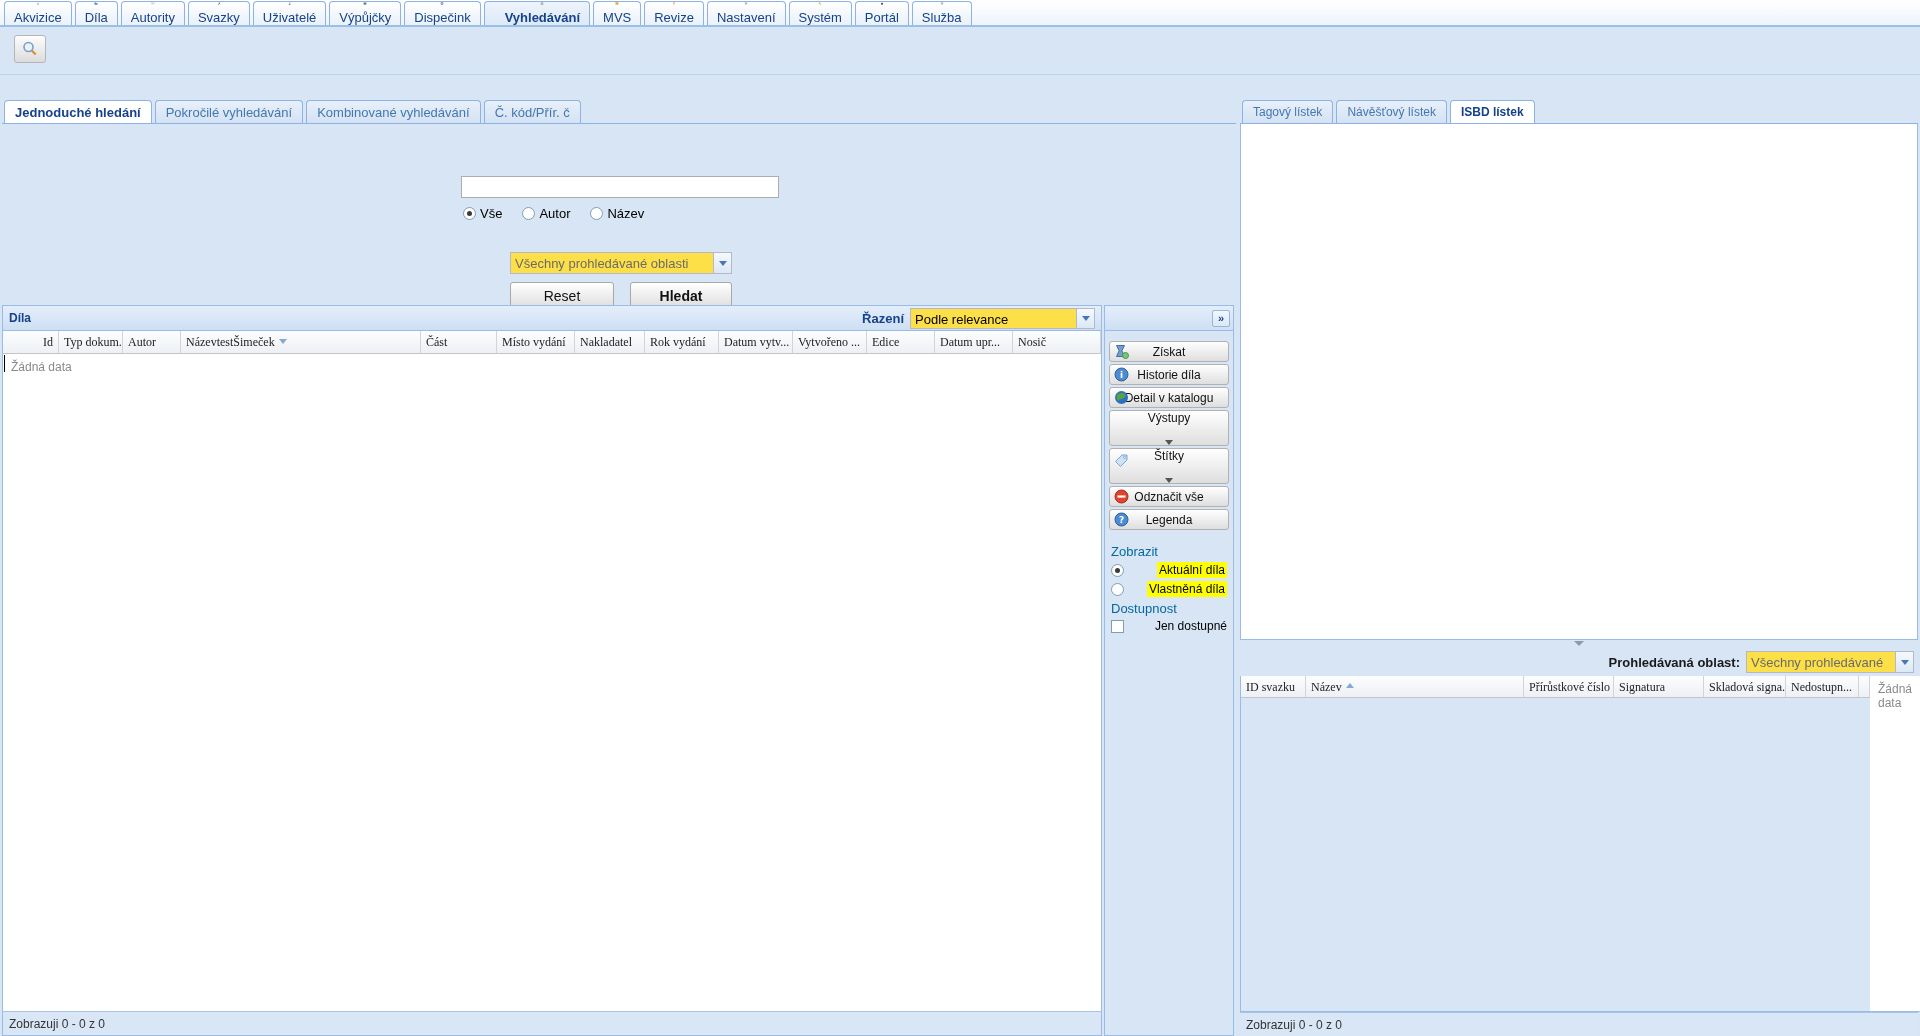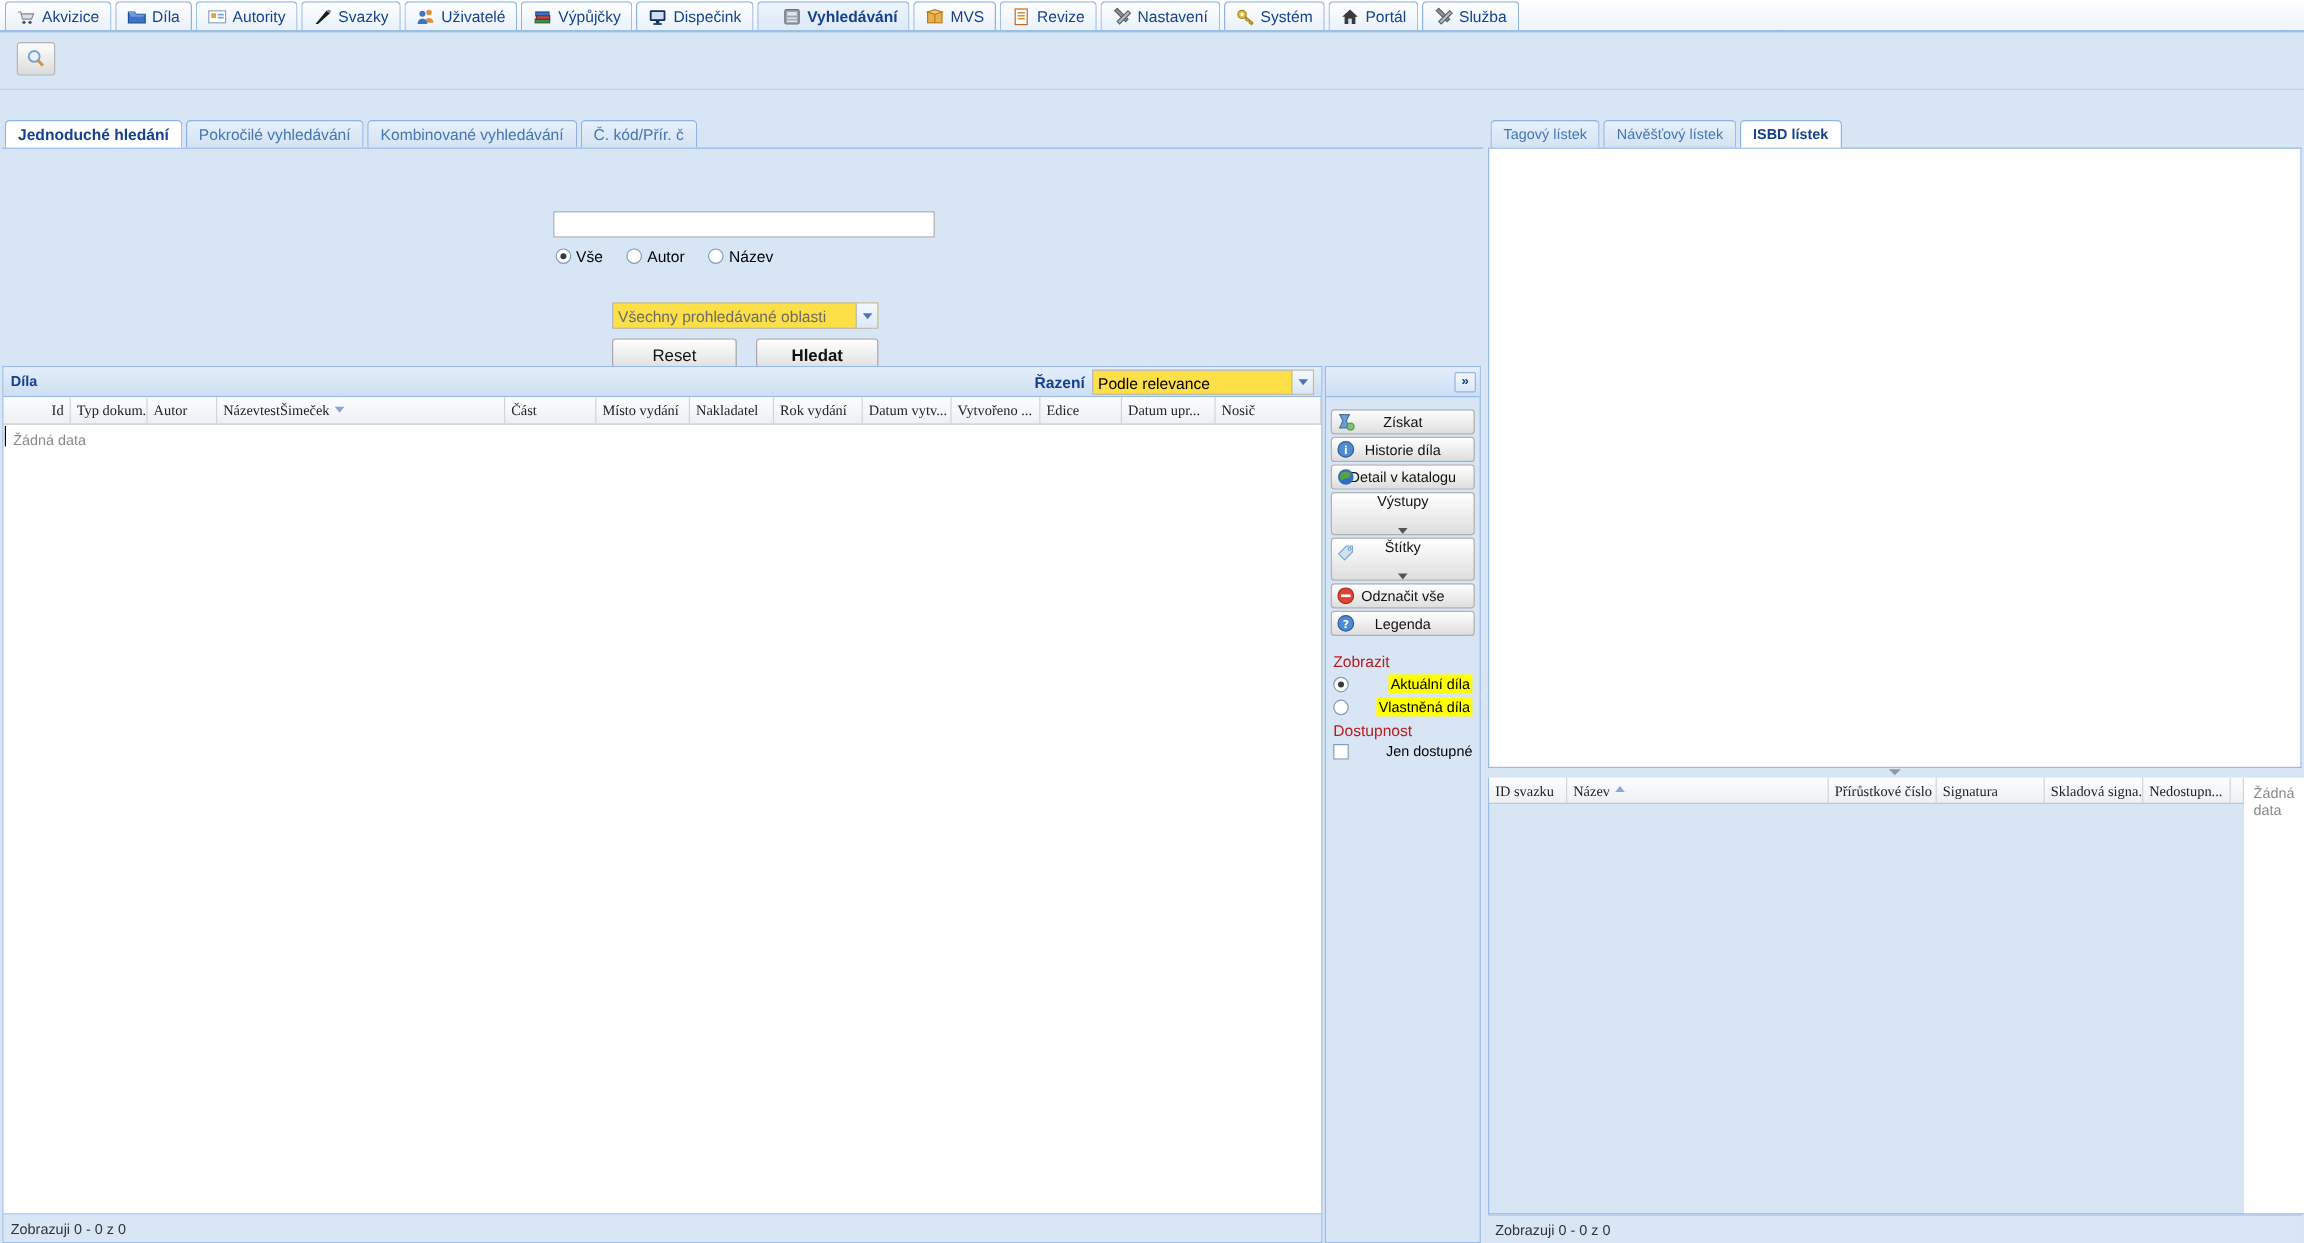--- a/index.html
+++ b/index.html
@@ -6,21 +6,21 @@
   html,body { width:1920px; height:1036px; overflow:hidden;
     font-family:"Liberation Sans", sans-serif; background:#d8e5f4; }
 
   
   .menubar { position:absolute; left:0; top:0; right:0; height:27px;
     background:linear-gradient(#ffffff,#eef4fb);
     border-bottom:2px solid #9cbfe6; display:flex; align-items:flex-end; padding-left:4px; }
   .menu-tab { display:flex; align-items:center; gap:5px; height:24px;
     border:1px solid #8db2e3; border-bottom:none; border-radius:4px 4px 0 0;
     background:linear-gradient(#ffffff,#e9f1fa); padding:0 9px; margin-right:3px;
-    color:#15428b; font-size:13px; cursor:pointer; white-space:nowrap; }
+    color:#15428b; font-size:13px; cursor:pointer; white-space:nowrap;flex-direction:column; }
   .menu-tab.active { background:linear-gradient(#eef4fb,#dce9f7); font-weight:bold;padding-left:20px; }
   .micon { width:16px; height:16px; display:inline-block; }
 
   
   .toolbar { position:absolute; left:0; top:29px; right:0; height:46px;
     border-bottom:1px solid #bcd2ea; }
   .tool-btn { position:absolute; left:14px; top:6px; width:32px; height:28px;
     border:1px solid #b5b5b5; border-radius:3px;
     background:linear-gradient(#fdfdfd,#dcdcdc); display:flex; align-items:center;
     justify-content:center; cursor:pointer; }
@@ -99,21 +99,21 @@
     background:linear-gradient(#f2f7fd,#dbe8f6); color:#15428b; font-size:11px;
     font-weight:bold; display:flex; align-items:center; justify-content:center;
     cursor:pointer; }
   .side-btn { margin:2px 4px 0; height:21px; border:1px solid #b1b1b1; border-radius:3px;
     background:linear-gradient(#ffffff,#dedede); font-size:12px; color:#111;
     display:flex; align-items:center; cursor:pointer; position:relative; }
   .side-btn .sicon { position:absolute; left:4px; width:15px; height:15px; }
   .side-btn .slabel { flex:1; text-align:center; }
   .side-btn.tall { height:36px; flex-direction:column; justify-content:center; gap:2px; }
   .side-btn.tall .sicon { top:4px; }
-  .side-sec { margin:4px 6px 0; font-size:13px; color:#b91c1c; }
+  .side-sec { margin:4px 6px 0; font-size:13px; color:#0369a1; }
   .side-sec.first { margin-top:14px; }
   .side-opt { margin:3px 6px 0; display:flex; align-items:center; gap:4px; font-size:12px;
     cursor:pointer;justify-content:space-between; }
   .hl { background:#ffff00; padding:1px 2px; }
   .checkbox { width:13px; height:13px; border:1px solid #7f9db9; background:#fff;
     flex:0 0 auto; }
 
   
   .card-tabs { left:1240px; top:100px; width:678px; }
   .card-body { position:absolute; left:1240px; top:124px; width:678px; height:516px;
@@ -462,20 +462,29 @@
   <div class="tab active" style="font-size:12px;">
       <span>ISBD lístek</span>
     </div>
 </div>
 <div class="card-body"></div>
 <div class="vsplit">
   <span class="handle"></span>
 </div>
 
 <div class="vol-panel">
+  <div class="vol-toolbar">
+    <span class="lbl">Prohledávaná oblast:</span>
+    <span class="combo vol-combo">
+      <span class="val">Všechny prohledávané</span>
+      <span class="trig">
+          <span class="tri-down"></span>
+        </span>
+    </span>
+  </div>
   <div class="vol-mid">
     <div class="vol-grid">
       <div class="vol-hd">
         <div class="gcell" style="width:65px">
             <span>ID svazku</span>
           </div>
         <div class="gcell" style="width:218px">
             <span>Název</span>
             <span class="sort-asc"></span>
           </div>

